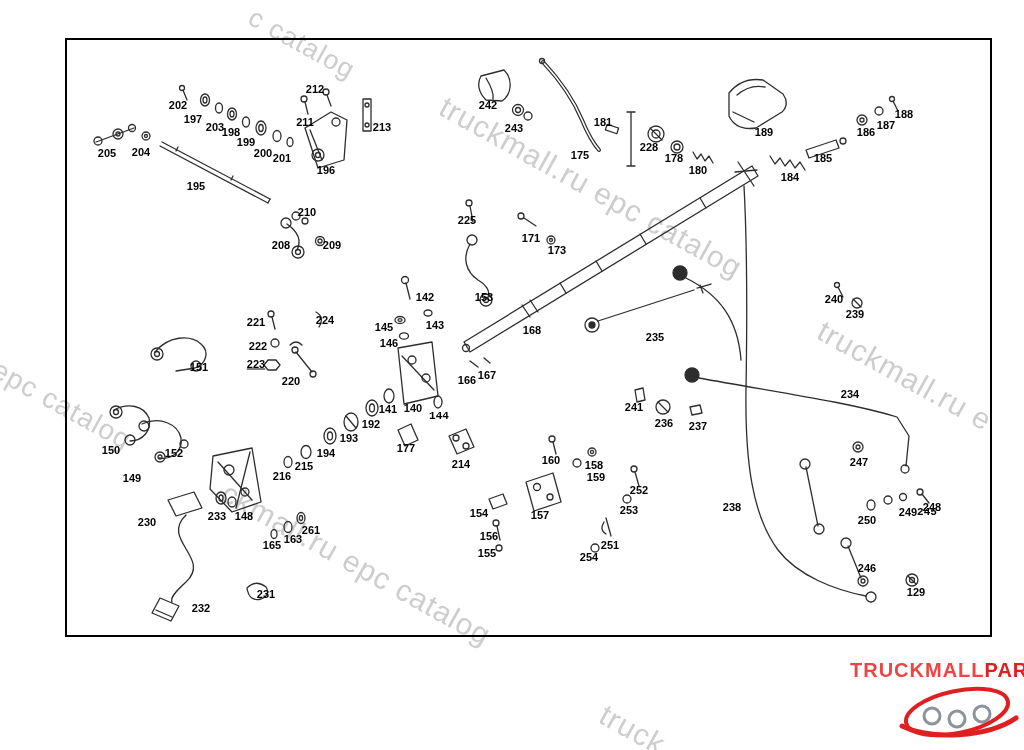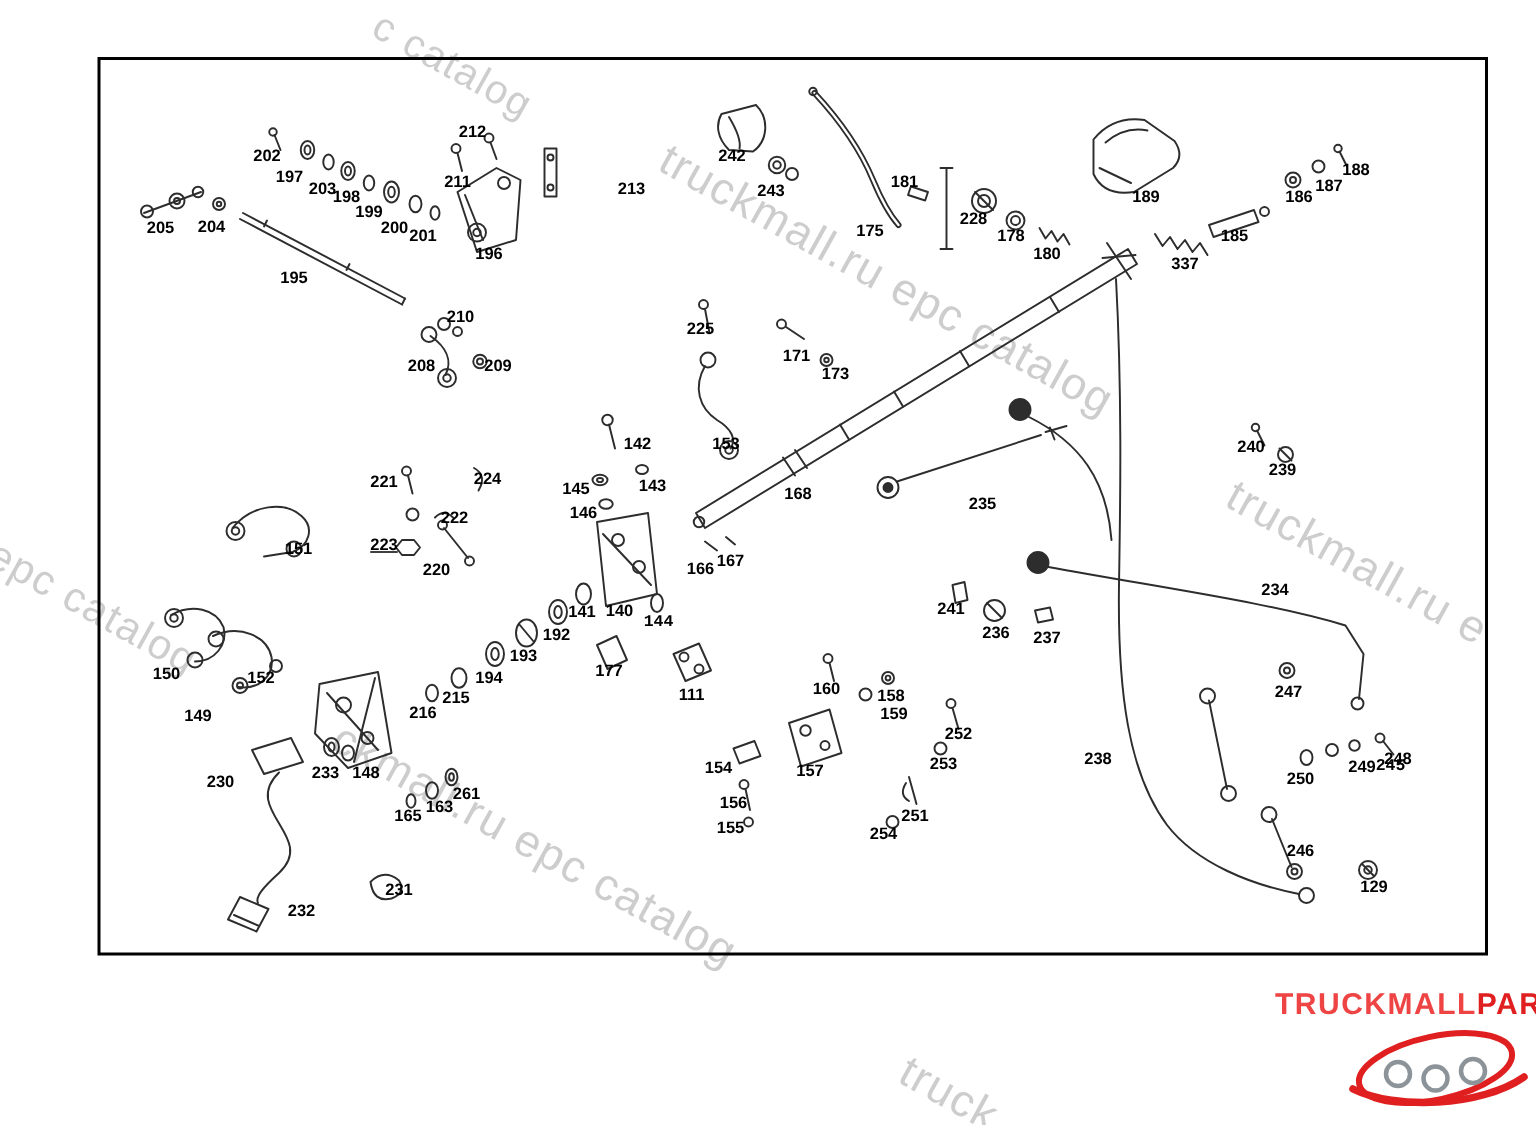--- a/index.html
+++ b/index.html
@@ -375,21 +375,21 @@
     <span class="part-label" style="left: 487px; top: 375px;">167</span>
     <span class="part-label" style="left: 532px; top: 330px;">168</span>
     <span class="part-label" style="left: 531px; top: 238px;">171</span>
     <span class="part-label" style="left: 557px; top: 250px;">173</span>
     <span class="part-label" style="left: 580px; top: 155px;">175</span>
     <span class="part-label" style="left: 406px; top: 448px;">177</span>
     <span class="part-label" style="left: 674px; top: 158px;">178</span>
     <span class="part-label" style="left: 649px; top: 147px;">228</span>
     <span class="part-label" style="left: 698px; top: 170px;">180</span>
     <span class="part-label" style="left: 603px; top: 122px;">181</span>
-    <span class="part-label" style="left: 790px; top: 177px;">337</span>
+    <span class="part-label" style="left: 790px; top: 177px;">184</span>
     <span class="part-label" style="left: 823px; top: 158px;">185</span>
     <span class="part-label" style="left: 866px; top: 132px;">186</span>
     <span class="part-label" style="left: 886px; top: 125px;">187</span>
     <span class="part-label" style="left: 904px; top: 114px;">188</span>
     <span class="part-label" style="left: 764px; top: 132px;">189</span>
     <span class="part-label" style="left: 371px; top: 424px;">192</span>
     <span class="part-label" style="left: 349px; top: 438px;">193</span>
     <span class="part-label" style="left: 326px; top: 453px;">194</span>
     <span class="part-label" style="left: 196px; top: 186px;">195</span>
     <span class="part-label" style="left: 326px; top: 170px;">196</span>
@@ -400,27 +400,27 @@
     <span class="part-label" style="left: 282px; top: 158px;">201</span>
     <span class="part-label" style="left: 178px; top: 105px;">202</span>
     <span class="part-label" style="left: 215px; top: 127px;">203</span>
     <span class="part-label" style="left: 141px; top: 152px;">204</span>
     <span class="part-label" style="left: 107px; top: 153px;">205</span>
     <span class="part-label" style="left: 281px; top: 245px;">208</span>
     <span class="part-label" style="left: 332px; top: 245px;">209</span>
     <span class="part-label" style="left: 307px; top: 212px;">210</span>
     <span class="part-label" style="left: 305px; top: 122px;">211</span>
     <span class="part-label" style="left: 315px; top: 89px;">212</span>
-    <span class="part-label" style="left: 382px; top: 127px; margin-left: 39px;">213</span>
-    <span class="part-label" style="left: 461px; top: 464px;">111</span>
+    <span class="part-label" style="left: 382px; top: 127px;">213</span>
+    <span class="part-label" style="left: 461px; top: 464px;">214</span>
     <span class="part-label" style="left: 304px; top: 466px;">215</span>
     <span class="part-label" style="left: 282px; top: 476px;">216</span>
     <span class="part-label" style="left: 291px; top: 381px;">220</span>
     <span class="part-label" style="left: 256px; top: 322px;">221</span>
-    <span class="part-label" style="left: 258px; top: 346px; margin-left: 45px;">222</span>
+    <span class="part-label" style="left: 258px; top: 346px;">222</span>
     <span class="part-label" style="left: 256px; top: 364px; text-decoration: underline;">223</span>
     <span class="part-label" style="left: 325px; top: 320px;">224</span>
     <span class="part-label" style="left: 467px; top: 220px;">225</span>
     <span class="part-label" style="left: 147px; top: 522px;">230</span>
     <span class="part-label" style="left: 266px; top: 594px;">231</span>
     <span class="part-label" style="left: 201px; top: 608px;">232</span>
     <span class="part-label" style="left: 217px; top: 516px;">233</span>
     <span class="part-label" style="left: 850px; top: 394px;">234</span>
     <span class="part-label" style="left: 655px; top: 337px;">235</span>
     <span class="part-label" style="left: 664px; top: 423px;">236</span>

